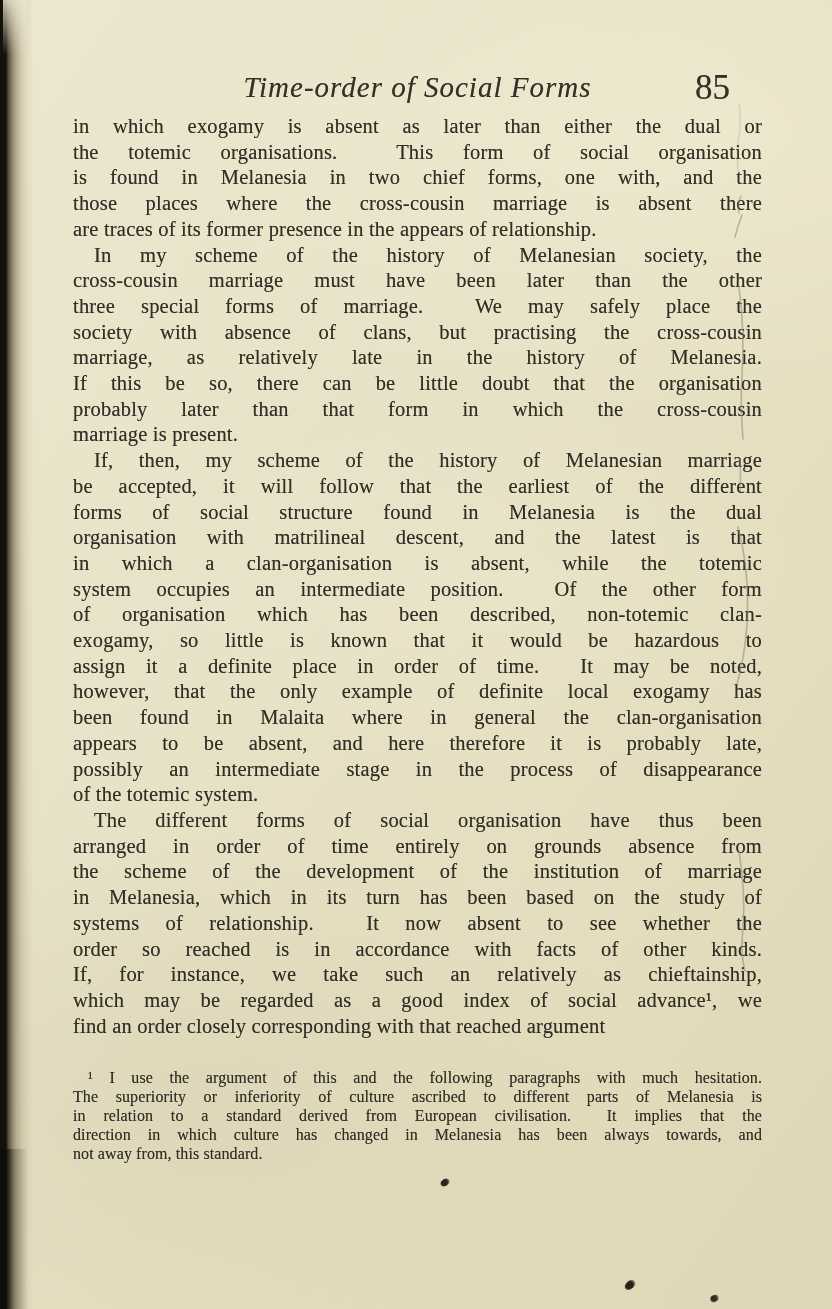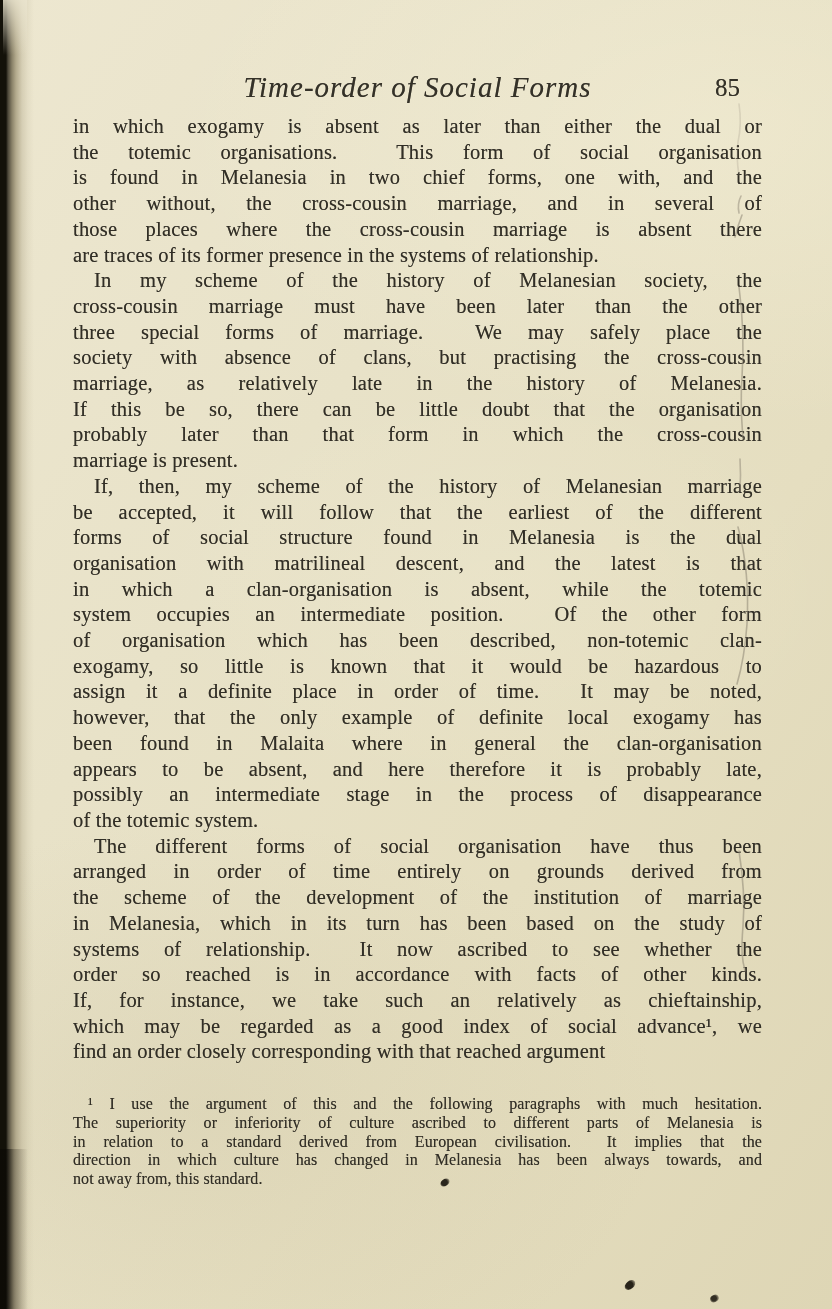--- a/index.html
+++ b/index.html
@@ -43,22 +43,22 @@
   .content { position:absolute; left:73px; right:70px; top:70px; }
 
   .running-header { position:relative; height:34px; }
   .running-title {
     text-align:center; font-style:italic;
     font-size:29px; line-height:34px; letter-spacing:1px;
     color:#343128;
     text-shadow:0 0 0.5px rgba(45,42,32,0.55);
   }
   .page-number {
-    position:absolute; right:22px; top:1px;
-    font-size:25px; line-height:34px; color:#343128;
+    position:absolute; right:32px; top:1px;
+    font-size:35px; line-height:34px; color:#343128;
     text-shadow:0 0 0.5px rgba(45,42,32,0.55);
   }
 
   .body-text { margin-top:10px; font-size:20.5px; letter-spacing:0.2px; }
   .body-text .line {
     line-height:25.7px;
     text-align:justify;
     text-align-last:justify;
     white-space:pre-wrap;
     text-shadow:0 0 0.5px rgba(45,42,32,0.5);
@@ -99,23 +99,22 @@
     <div class="running-header">
       <div class="running-title">Time-order of Social Forms</div>
       <div class="page-number">85</div>
     </div>
 
     <div class="body-text">
       <div class="para no-indent">
           <div class="line">in which exogamy is absent as later than either the dual or</div>
           <div class="line">the totemic organisations.  This form of social organisation</div>
           <div class="line">is found in Melanesia in two chief forms, one with, and the</div>
-          <div class="line">other without, the cross-cousin marriage, and in several of</div>
           <div class="line">those places where the cross-cousin marriage is absent there</div>
-          <div class="line last">are traces of its former presence in the systems of relationship.</div>
+          <div class="line last">are traces of its former presence in the appears of relationship.</div>
         </div>
       <div class="para">
           <div class="line">In my scheme of the history of Melanesian society, the</div>
           <div class="line">cross-cousin marriage must have been later than the other</div>
           <div class="line">three special forms of marriage.  We may safely place the</div>
           <div class="line">society with absence of clans, but practising the cross-cousin</div>
           <div class="line">marriage, as relatively late in the history of Melanesia.</div>
           <div class="line">If this be so, there can be little doubt that the organisation</div>
           <div class="line">probably later than that form in which the cross-cousin</div>
           <div class="line last">marriage is present.</div>
@@ -131,24 +130,24 @@
           <div class="line">exogamy, so little is known that it would be hazardous to</div>
           <div class="line">assign it a definite place in order of time.  It may be noted,</div>
           <div class="line">however, that the only example of definite local exogamy has</div>
           <div class="line">been found in Malaita where in general the clan-organisation</div>
           <div class="line">appears to be absent, and here therefore it is probably late,</div>
           <div class="line">possibly an intermediate stage in the process of disappearance</div>
           <div class="line last">of the totemic system.</div>
         </div>
       <div class="para">
           <div class="line">The different forms of social organisation have thus been</div>
-          <div class="line">arranged in order of time entirely on grounds derived from</div>
+          <div class="line">arranged in order of time entirely on grounds absence from</div>
           <div class="line">the scheme of the development of the institution of marriage</div>
           <div class="line">in Melanesia, which in its turn has been based on the study of</div>
-          <div class="line">systems of relationship.  It now ascribed to see whether the</div>
+          <div class="line">systems of relationship.  It now absent to see whether the</div>
           <div class="line">order so reached is in accordance with facts of other kinds.</div>
           <div class="line">If, for instance, we take such an relatively as chieftainship,</div>
           <div class="line">which may be regarded as a good index of social advance¹, we</div>
           <div class="line last">find an order closely corresponding with that reached argument</div>
         </div>
     </div>
 
     <div class="footnote">
       <div class="para no-indent">
           <div class="line">¹ I use the argument of this and the following paragraphs with much hesitation.</div>

